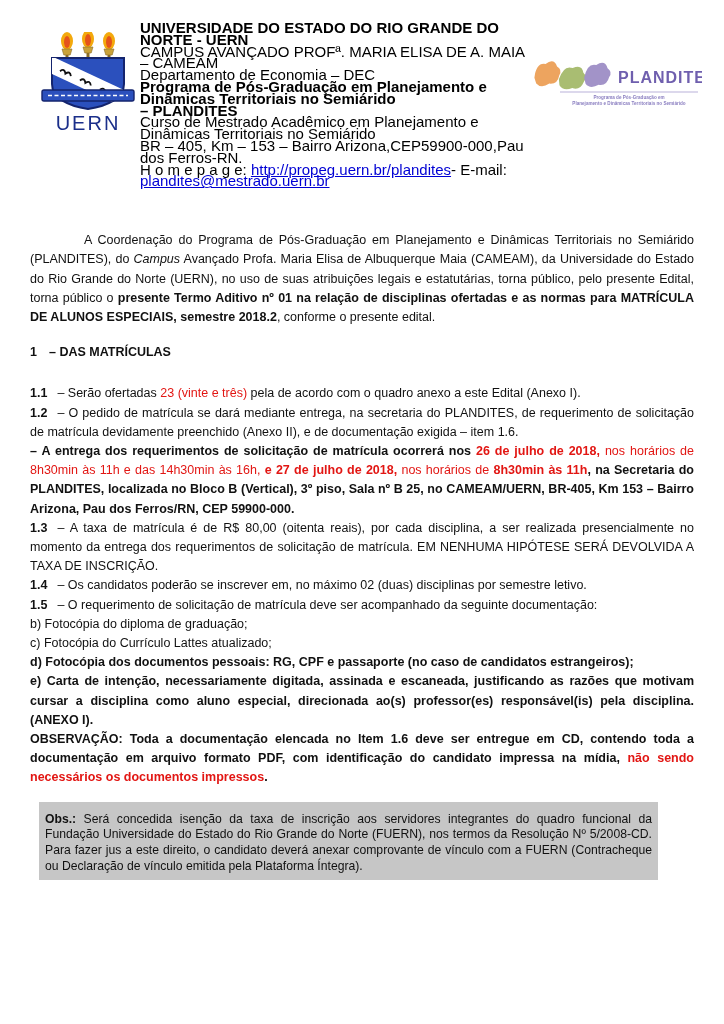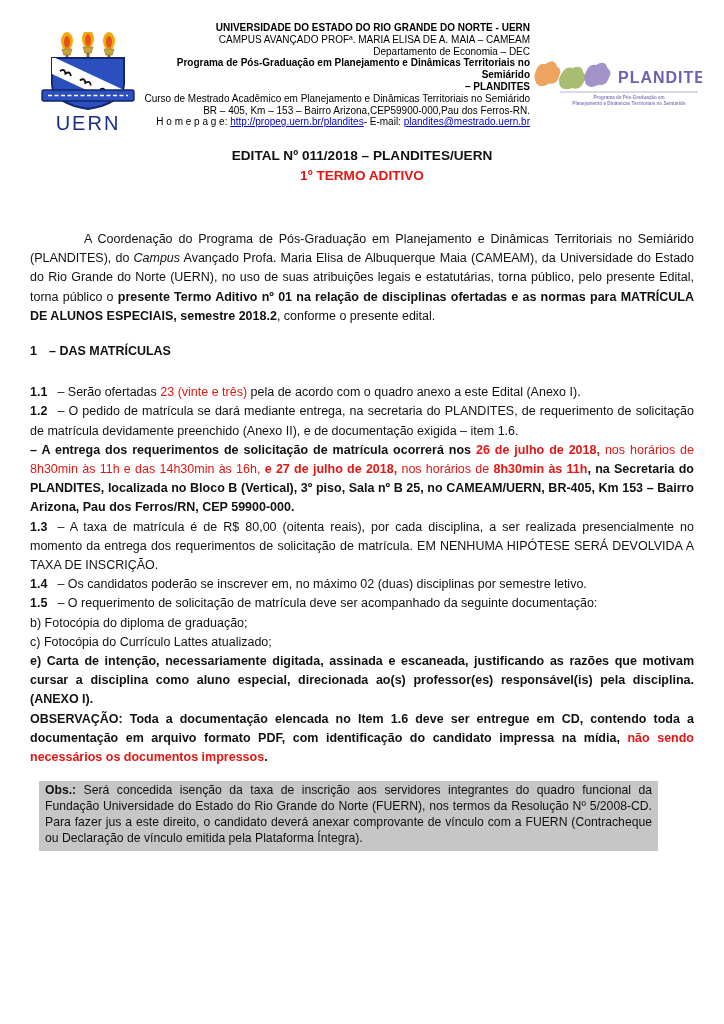--- a/index.html
+++ b/index.html
@@ -17,21 +17,21 @@
   html,body{margin:0;padding:0;background:#e8e8e8;}
   .page{
     width:724px;height:1024px;background:#ffffff;margin:0 auto;position:relative;
     overflow:hidden;color:var(--ink);
     font-family:"Liberation Sans","DejaVu Sans",sans-serif;
   }
   
   .header{display:flex;align-items:flex-start;padding:20px 22px 0 36px;}
   .logo-uern{width:104px;flex:0 0 auto;margin-top:12px;text-align:center;}
   .uern-caption{font-weight:normal;font-size:20px;line-height:22px;color:var(--navy);letter-spacing:2px;margin-top:-2px;}
-  .header-center{flex:1;text-align:right;font-size:10px;line-height:11.8px;padding-top:2px;color:#000;}
+  .header-center{flex:1;text-align:left;font-size:15px;line-height:11.8px;padding-top:2px;color:#000;}
   .header-center .hl{display:block;}
   .header-center .b{font-weight:bold;}
   .header-center a{color:var(--link);text-decoration:underline;cursor:pointer;}
   .logo-plandites{width:172px;flex:0 0 auto;margin-top:36px;}
   
   .doc-title{text-align:center;font-weight:bold;font-size:13.6px;line-height:20px;margin-top:12px;}
   .doc-title .red{color:var(--red);}
   
   .body{padding:0 30px;font-size:12.5px;line-height:19.2px;text-align:justify;margin-top:44px;}
   .body p{margin:0;}
@@ -39,21 +39,21 @@
   .h1{font-weight:bold;margin-top:16px !important;margin-bottom:22px !important;}
   .h1 .h-num{margin-right:12px;}
   .inum{font-weight:bold;margin-right:10px;}
   .red{color:var(--red);}
   .b{font-weight:bold;}
   .it{font-style:italic;}
   .bold-line{font-weight:bold;}
   
   .obs-box{
     margin:14px 36px 0 9px;background:var(--box-gray);
-    padding:2px 6px 5px 6px;font-size:12.2px;line-height:15.8px;text-align:justify;
+    padding:10px 6px 5px 6px;font-size:12.2px;line-height:15.8px;text-align:justify;
   }
   .obs-box .lbl{font-weight:bold;}
 </style>
 </head>
 <body>
 
 <div class="page">
 
   <div class="header">
 
@@ -129,24 +129,20 @@
           <path d="M4 20 Q8 5 17 8 Q26 3 28 12 Q33 16 29 21 Q26 30 18 28 Q9 32 5 26 Z" fill="#a293c8" transform="translate(50,1) rotate(-4 16 18)"></path>
         </g>
         <text x="88" y="27" font-size="16" font-weight="bold" fill="#6f5fae" letter-spacing="1" font-family="Liberation Sans, DejaVu Sans, sans-serif">PLANDITES</text>
         <line x1="30" y1="36" x2="168" y2="36" stroke="#8a7ec0" stroke-width="0.6"></line>
         <text x="99" y="43" font-size="4.6" font-weight="bold" fill="#8a7ec0" text-anchor="middle" font-family="Liberation Sans, DejaVu Sans, sans-serif">Programa de Pós-Graduação em</text>
         <text x="99" y="49" font-size="4.6" font-weight="bold" fill="#8a7ec0" text-anchor="middle" font-family="Liberation Sans, DejaVu Sans, sans-serif">Planejamento e Dinâmicas Territoriais no Semiárido</text>
       </svg>
     </div>
   </div>
 
-  <div class="doc-title">
-    <div>EDITAL Nº 011/2018 – PLANDITES/UERN</div>
-    <div class="red">1º TERMO ADITIVO</div>
-  </div>
 
   <div class="body">
 
     <p class="indent"><span>A Coordenação do Programa de Pós-Graduação em Planejamento e Dinâmicas Territoriais no Semiárido (PLANDITES), do </span><span class="it">Campus</span><span> Avançado Profa. Maria Elisa de Albuquerque Maia (CAMEAM), da Universidade do Estado do Rio Grande do Norte (UERN), no uso de suas atribuições legais e estatutárias, torna público, pelo presente Edital, torna público o </span><span class="b">presente Termo Aditivo nº 01 na relação de disciplinas ofertadas e as normas para MATRÍCULA DE ALUNOS ESPECIAIS, semestre 2018.2</span><span>, conforme o presente edital.</span></p>
 
     <p class="h1"><span class="h-num">1</span><span>– DAS MATRÍCULAS</span></p>
 
     <p><span class="inum">1.1</span><span>– Serão ofertadas </span><span class="red">23 (vinte e três)</span><span> pela de acordo com o quadro anexo a este Edital (Anexo I).</span></p>
 
     <p><span class="inum">1.2</span><span>– O pedido de matrícula se dará mediante entrega, na secretaria do PLANDITES, de requerimento de solicitação de matrícula devidamente preenchido (Anexo II), e de documentação exigida – item 1.6.</span></p>
@@ -154,20 +150,21 @@
     <p><span class="b">– A entrega dos requerimentos de solicitação de matrícula ocorrerá nos </span><span class="b red">26 de julho de 2018,</span><span class="red"> nos horários de 8h30min às 11h e das 14h30min às 16h, </span><span class="b red">e 27 de julho de 2018,</span><span class="red"> nos horários de </span><span class="b red">8h30min às 11h</span><span class="b">, na Secretaria do PLANDITES, localizada no Bloco B (Vertical), 3º piso, Sala nº B 25, no CAMEAM/UERN, BR-405, Km 153 – Bairro Arizona, Pau dos Ferros/RN, CEP 59900-000.</span></p>
 
     <p><span class="inum">1.3</span><span>– A taxa de matrícula é de R$ 80,00 (oitenta reais), por cada disciplina, a ser realizada presencialmente no momento da entrega dos requerimentos de solicitação de matrícula. EM NENHUMA HIPÓTESE SERÁ DEVOLVIDA A TAXA DE INSCRIÇÃO.</span></p>
 
     <p><span class="inum">1.4</span><span>– Os candidatos poderão se inscrever em, no máximo 02 (duas) disciplinas por semestre letivo.</span></p>
 
     <p><span class="inum">1.5</span><span>– O requerimento de solicitação de matrícula deve ser acompanhado da seguinte documentação:</span></p>
 
     <p>b) Fotocópia do diploma de graduação;</p>
     <p>c) Fotocópia do Currículo Lattes atualizado;</p>
+    <p class="bold-line">d) Fotocópia dos documentos pessoais: RG, CPF e passaporte (no caso de candidatos estrangeiros);</p>
     <p class="bold-line">e) Carta de intenção, necessariamente digitada, assinada e escaneada, justificando as razões que motivam cursar a disciplina como aluno especial, direcionada ao(s) professor(es) responsável(is) pela disciplina. (ANEXO I).</p>
 
     <p class="bold-line"><span>OBSERVAÇÃO: Toda a documentação elencada no Item 1.6 deve ser entregue em CD, contendo toda a documentação em arquivo formato PDF, com identificação do candidato impressa na mídia, </span><span class="red">não sendo necessários os documentos impressos</span><span>.</span></p>
 
     <div class="obs-box"><span class="lbl">Obs.:</span><span> Será concedida isenção da taxa de inscrição aos servidores integrantes do quadro funcional da Fundação Universidade do Estado do Rio Grande do Norte (FUERN), nos termos da Resolução Nº 5/2008-CD. Para fazer jus a este direito, o candidato deverá anexar comprovante de vínculo com a FUERN (Contracheque ou Declaração de vínculo emitida pela Plataforma Íntegra).</span></div>
 
   </div>
 </div>
 
 </body></html>

